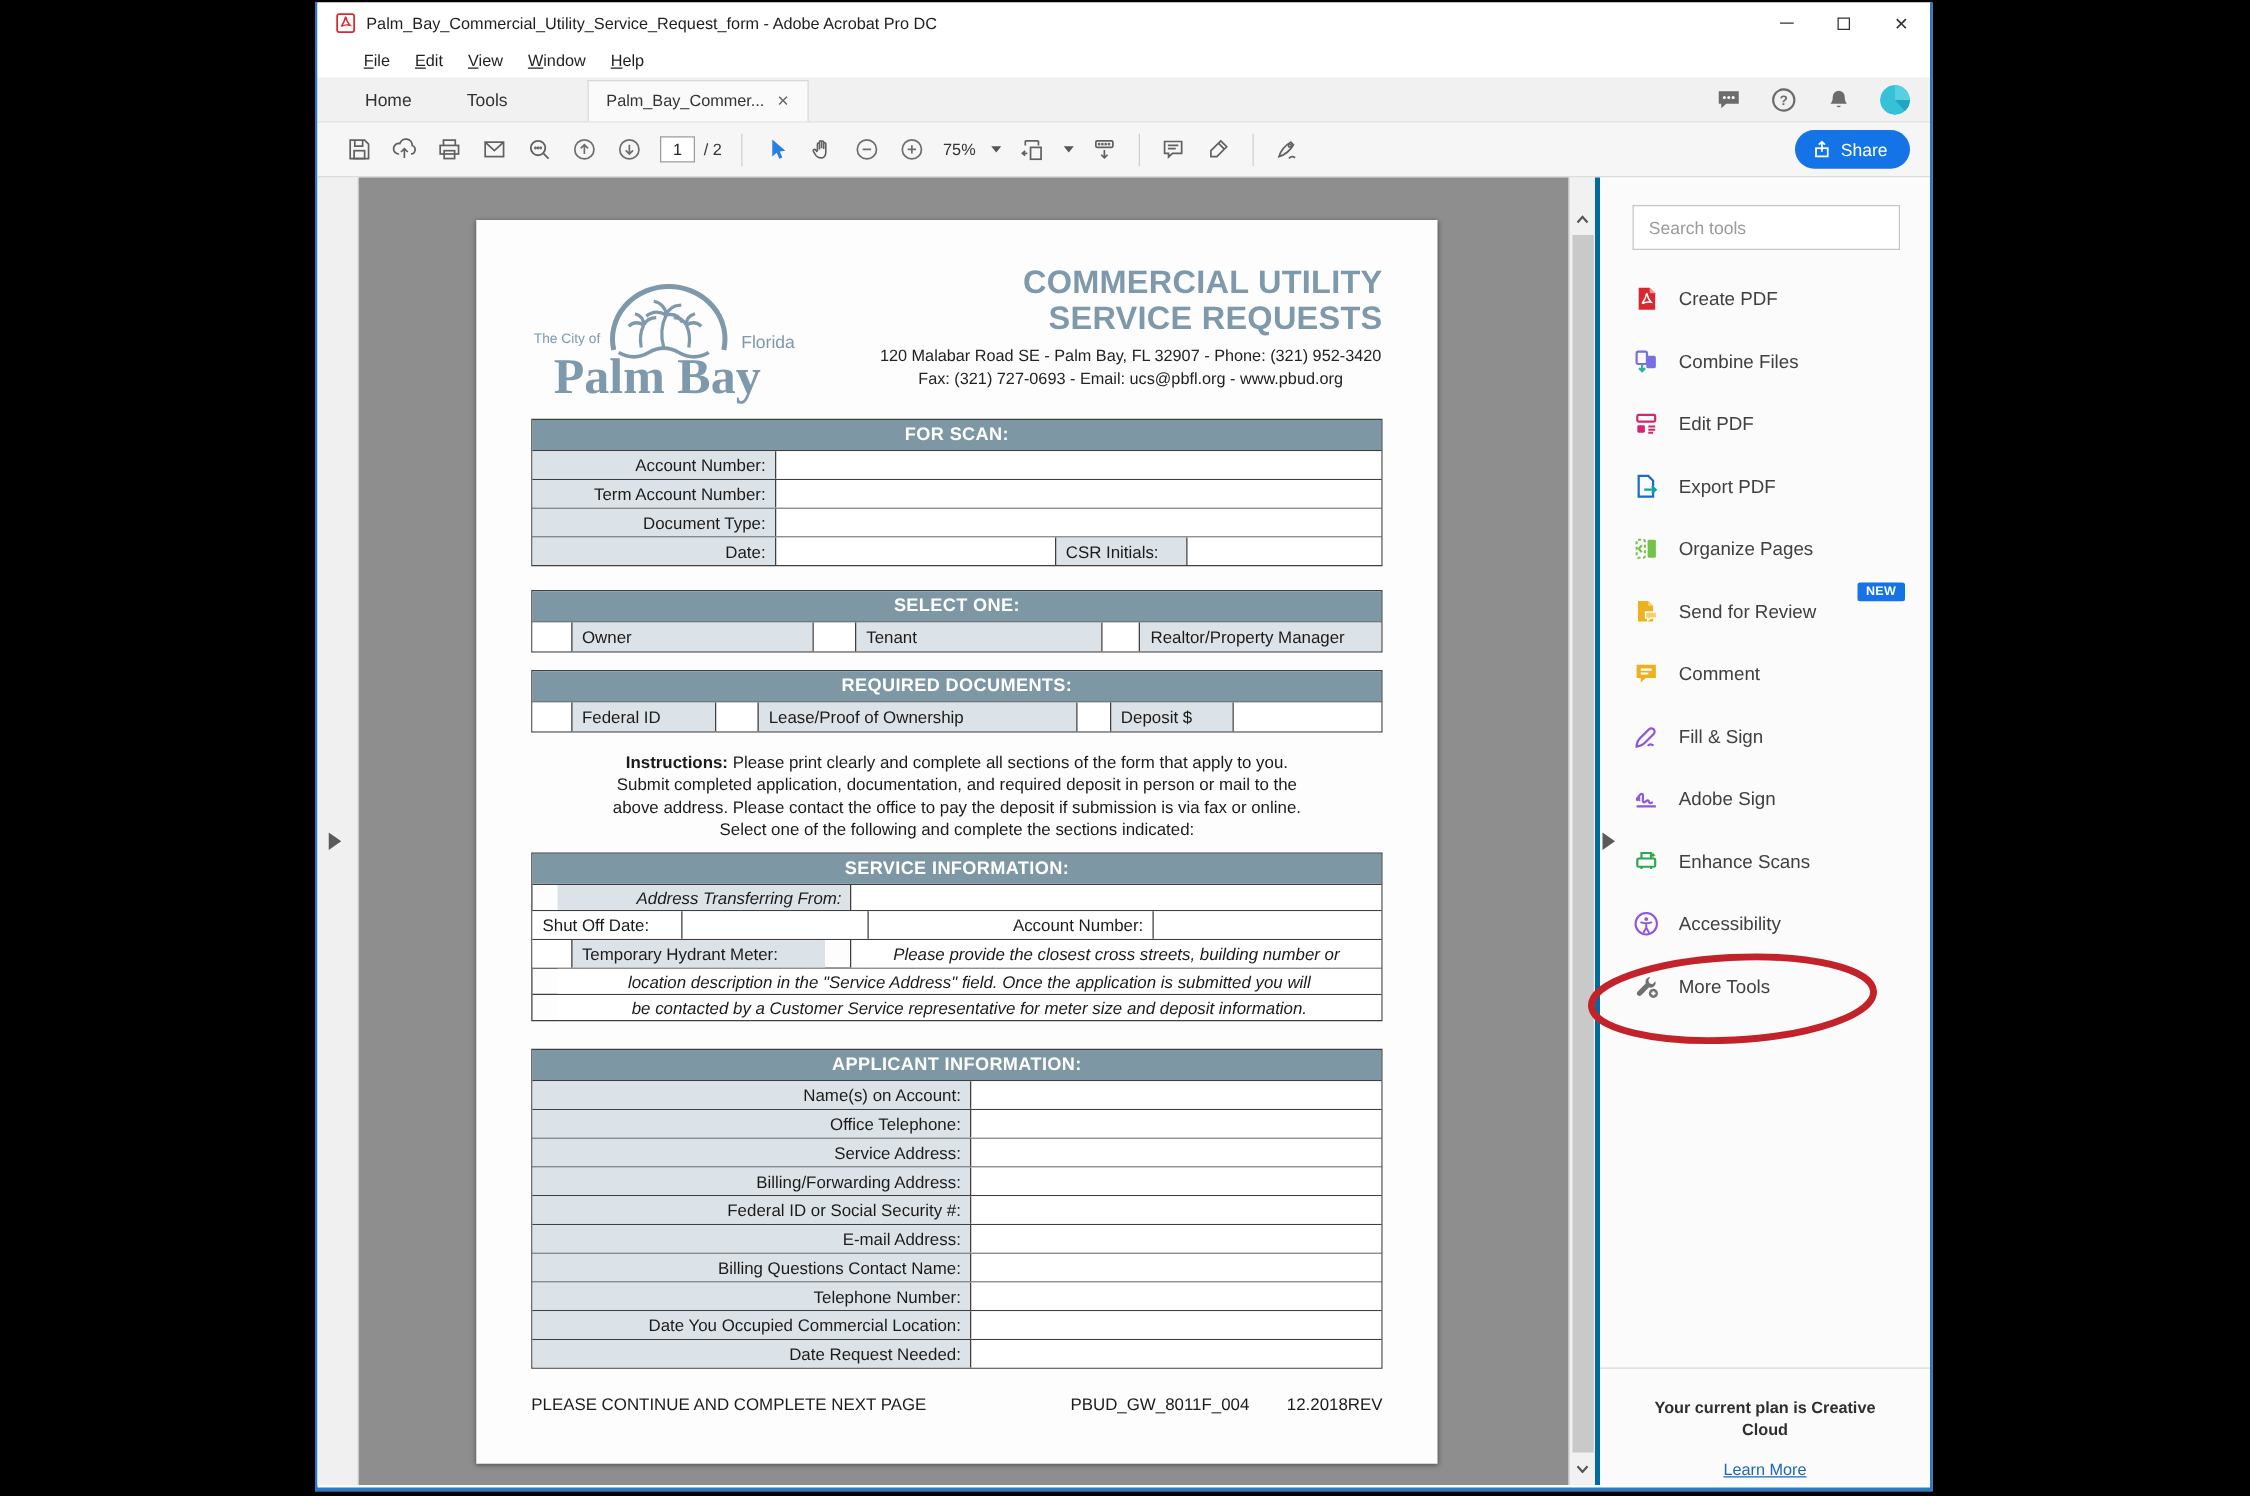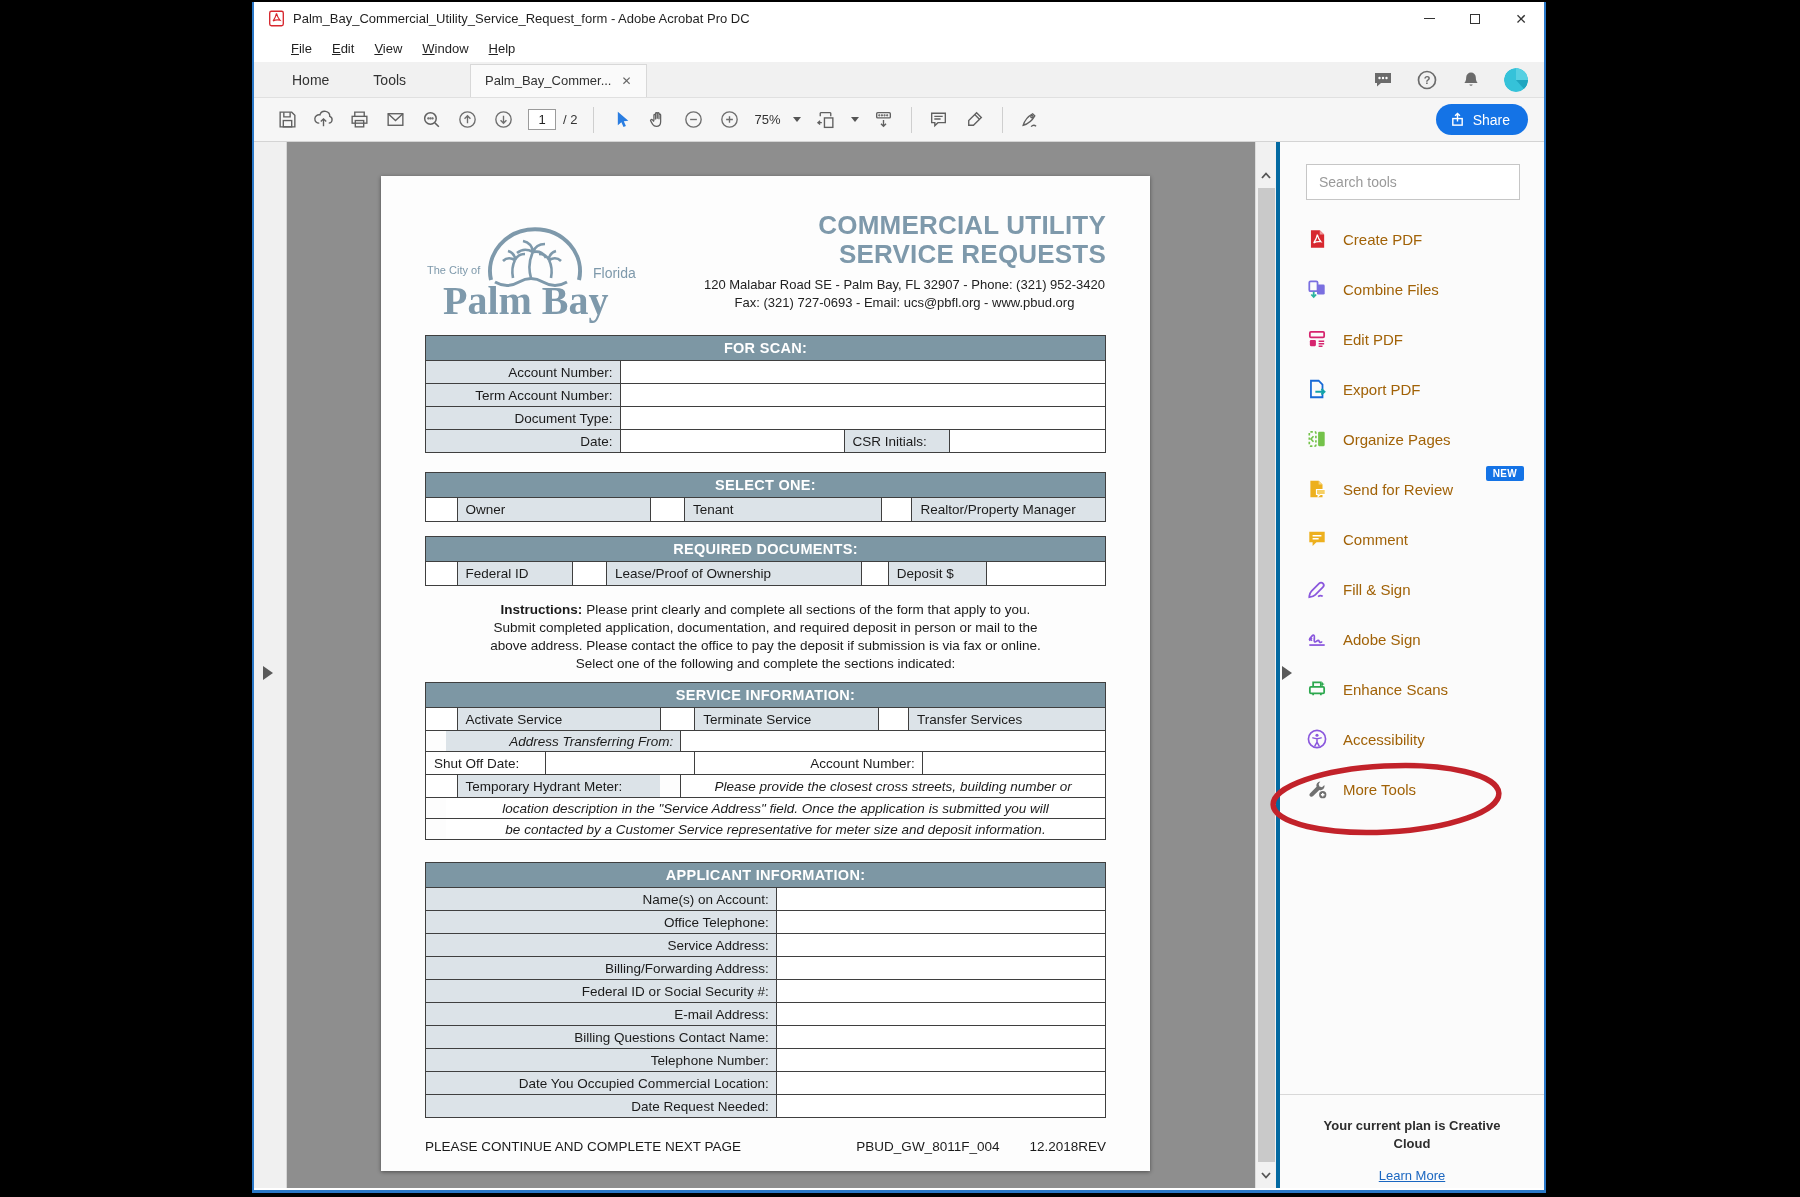--- a/index.html
+++ b/index.html
@@ -61,21 +61,21 @@
   .tools-panel { flex:1; background:#fbfbfb; border-left:4px solid #0369a1; position:relative; padding:22px 24px 0 26px; }
   .panel-arrow { position:absolute; top:524px; left:2px; width:0; height:0;
                  border-top:7px solid transparent; border-bottom:7px solid transparent; border-left:10px solid #5a5a5a; }
 
   .search-tools { width:100%; height:36px; border:1px solid #c6c6c6; background:#fff; font-size:14px; padding:0 12px;
                   font-family:"Liberation Sans", sans-serif; color:#333; }
   .search-tools::placeholder { color:#9a9a9a; }
   .tool-list { margin-top:14px; }
   .tool-item { height:50px; display:flex; align-items:center; gap:15px; position:relative; }
   .tool-item svg { width:22px; height:22px; flex:0 0 auto; }
-  .tool-label { font-size:15px; color:#a16207; }
+  .tool-label { font-size:15px; color:#404040; }
   .new-badge { position:absolute; right:-4px; top:2px; background:#1473e6; color:#fff; font-size:10px; font-weight:bold;
                padding:2px 7px; border-radius:2px; letter-spacing:.3px; }
   .panel-footer { position:absolute; left:0; right:0; top:952px; border-top:1px solid #d8d8d8; padding:22px 28px 0; text-align:center; }
   .plan-text { font-size:13px; font-weight:bold; color:#2e2e2e; line-height:1.35; }
   .learn-more { display:inline-block; margin-top:16px; font-size:13px; color:#1a66c0; text-decoration:underline; }
 
   
   .red-ellipse { position:absolute; left:1011px; top:612px; width:242px; height:90px; z-index:50; pointer-events:none; }
 
   
@@ -401,28 +401,20 @@
             <div class="tc wht" style="flex:1"></div>
           </div>
         </div>
 
         <div class="instructions"><b>Instructions:</b> <span>Please print clearly and complete all sections of the form that apply to you. Submit completed application, documentation, and required deposit in person or mail to the above address. Please contact the office to pay the deposit if submission is via fax or online. Select one of the following and complete the sections indicated:</span></div>
 
         <div class="tbl mt9">
           <div class="trow">
                 <div class="tc sechead" style="flex:1">SERVICE INFORMATION:</div>
               </div>
-          <div class="trow h23">
-            <div class="tc wht" style="flex:0 0 4.5%"></div>
-            <div class="tc lab lf" style="flex:0 0 30%">Activate Service</div>
-            <div class="tc wht" style="flex:0 0 5%"></div>
-            <div class="tc lab lf" style="flex:0 0 27%">Terminate Service</div>
-            <div class="tc wht" style="flex:0 0 4.5%"></div>
-            <div class="tc lab lf" style="flex:1">Transfer Services</div>
-          </div>
           <div class="trow h21">
             <div class="tc lab rt it" style="flex:0 0 34.5%">Address Transferring From:</div>
             <div class="tc wht" style="flex:1"></div>
           </div>
           <div class="trow h23">
             <div class="tc wht lf" style="flex:0 0 17.5%">Shut Off Date:</div>
             <div class="tc wht" style="flex:0 0 22%"></div>
             <div class="tc wht rt" style="flex:0 0 33.5%">Account Number:</div>
             <div class="tc wht" style="flex:1"></div>
           </div>

